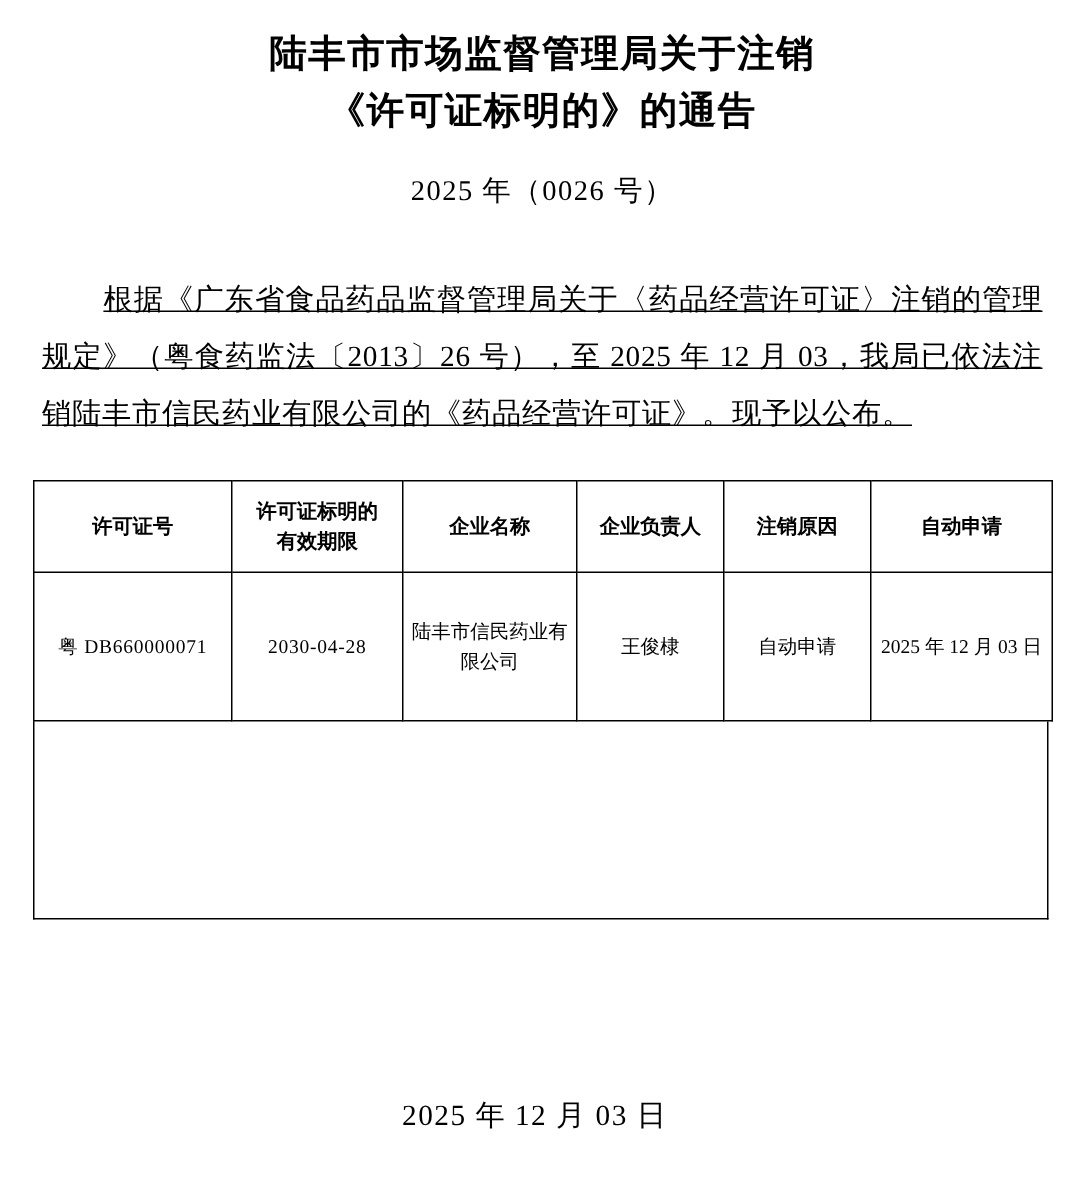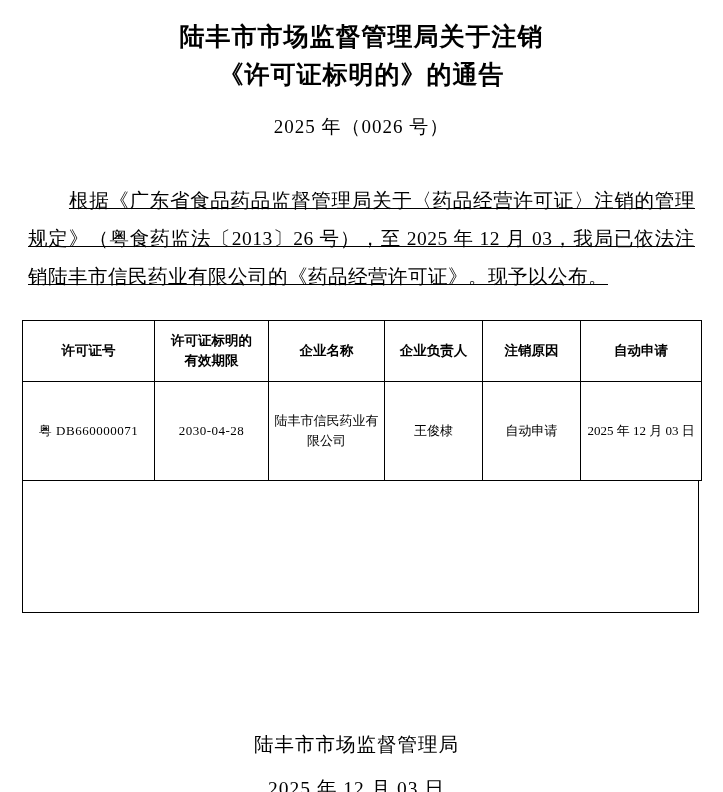--- a/index.html
+++ b/index.html
@@ -159,17 +159,16 @@
         <td>王俊棣</td>
         <td>自动申请</td>
         <td>2025 年 12 月 03 日</td>
       </tr>
     </tbody>
   </table>
 
   <div class="empty-block"></div>
 
   <div class="signature">
-    <span class="sig-line">陆丰市市场监督管理局</span>
     <span class="sig-line">2025 年 12 月 03 日</span>
   </div>
 
 </div>
 
 </body></html>

